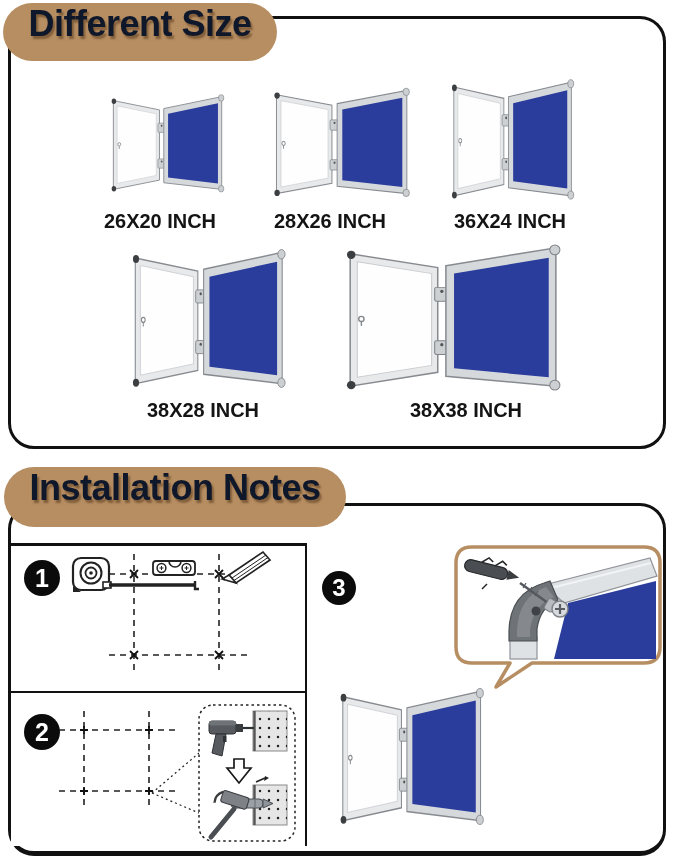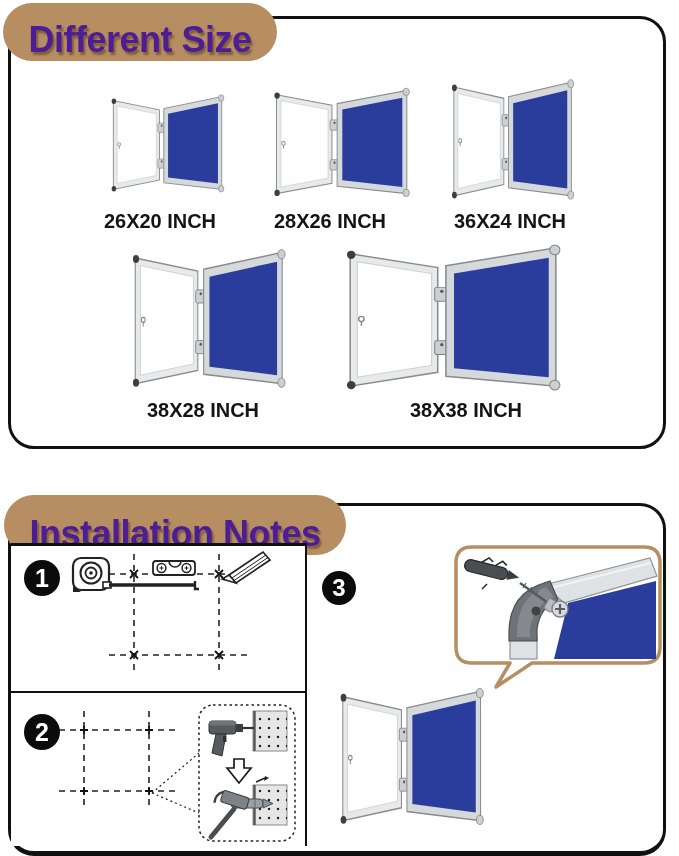--- a/index.html
+++ b/index.html
@@ -1,25 +1,25 @@
 <!DOCTYPE html>
 <html><head>
 <meta charset="utf-8">
 <style>
   html,body{margin:0;padding:0;background:#fff;}
   .canvas{position:relative;width:679px;height:856px;background:#fff;overflow:hidden;
           font-family:"Liberation Sans",sans-serif;}
   .box{position:absolute;border:3px solid #111;border-radius:26px;background:#fff;}
   .box1{left:8px;top:16px;width:652px;height:427px;}
   .box2{left:8px;top:503px;width:652px;height:345px;border-bottom-width:5px;}
-  .badge{position:absolute;background:#B78E62;border-radius:30px;display:flex;align-items:flex-end;justify-content:center;
-         color:#4c1d95;font-weight:bold;font-size:36px;letter-spacing:-0.5px;white-space:nowrap;
+  .badge{position:absolute;background:#B78E62;border-radius:30px;display:flex;align-items:flex-start;justify-content:center;
+         color:#0f172a;font-weight:bold;font-size:36px;letter-spacing:-0.5px;white-space:nowrap;
          text-shadow:2px 3px 2px rgba(84,54,25,0.55);}
   .badge1{left:3px;top:3px;width:274px;height:58px;}
-  .badge2{left:4px;top:467px;width:342px;height:60px;margin-top:28px;}
+  .badge2{left:4px;top:467px;width:342px;height:60px;}
   .board{position:absolute;}
   .b1{left:108px;top:90px;width:118px;height:106px;}
   .b2{left:270px;top:83px;width:142px;height:118px;}
   .b3{left:448px;top:74px;width:128px;height:130px;}
   .b4{left:128px;top:243px;width:160px;height:150px;}
   .b5{left:340px;top:238px;width:224px;height:158px;}
   .b6{left:336px;top:682px;width:150px;height:148px;}
   .size-label{position:absolute;transform:translateX(-50%) scaleX(0.95);font-weight:bold;font-size:21px;color:#141414;
               letter-spacing:0px;white-space:nowrap;}
   .l1{left:160px;top:209px;} .l2{left:330px;top:209px;} .l3{left:510px;top:209px;}

